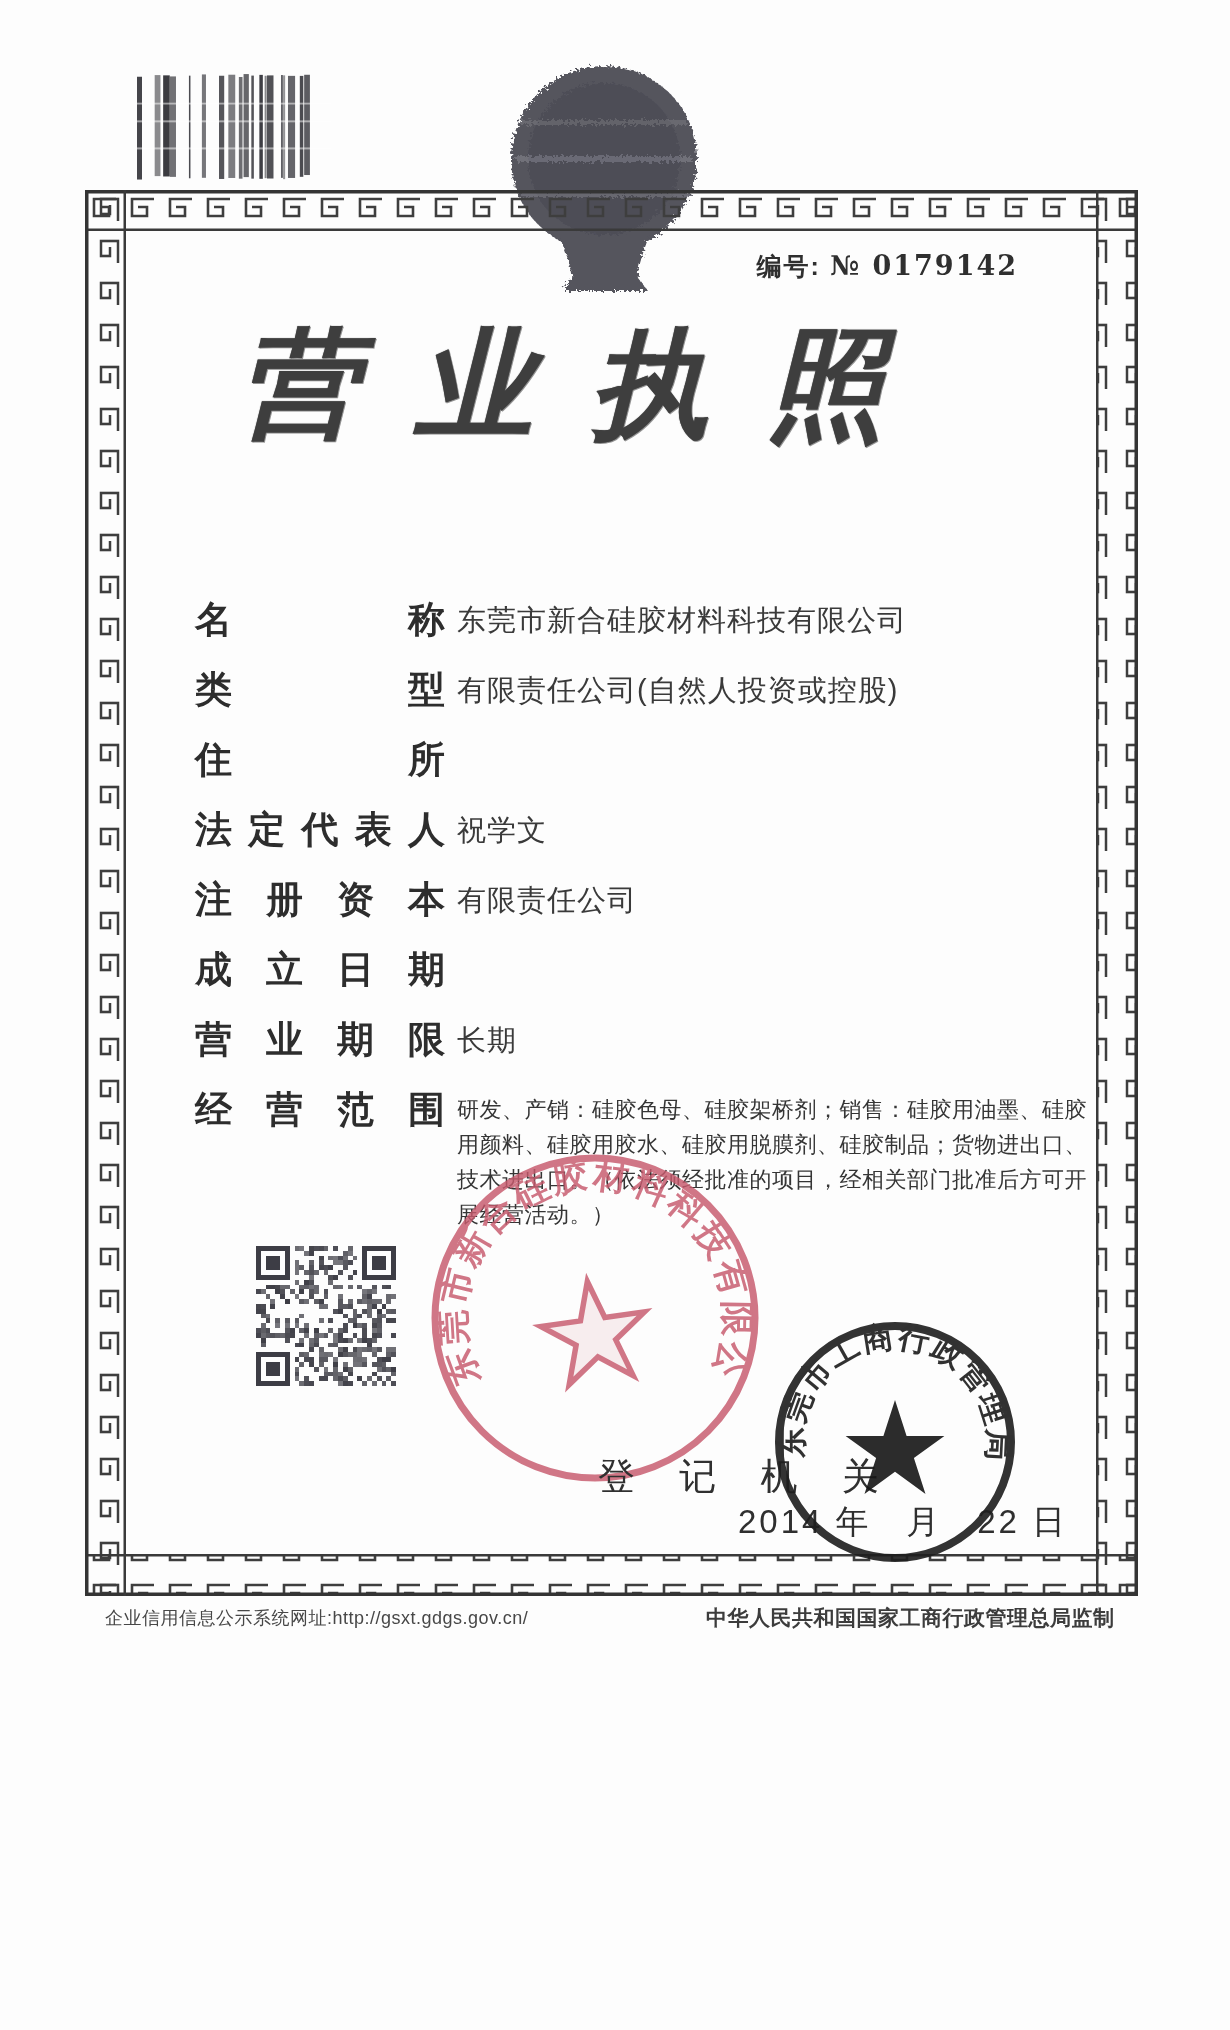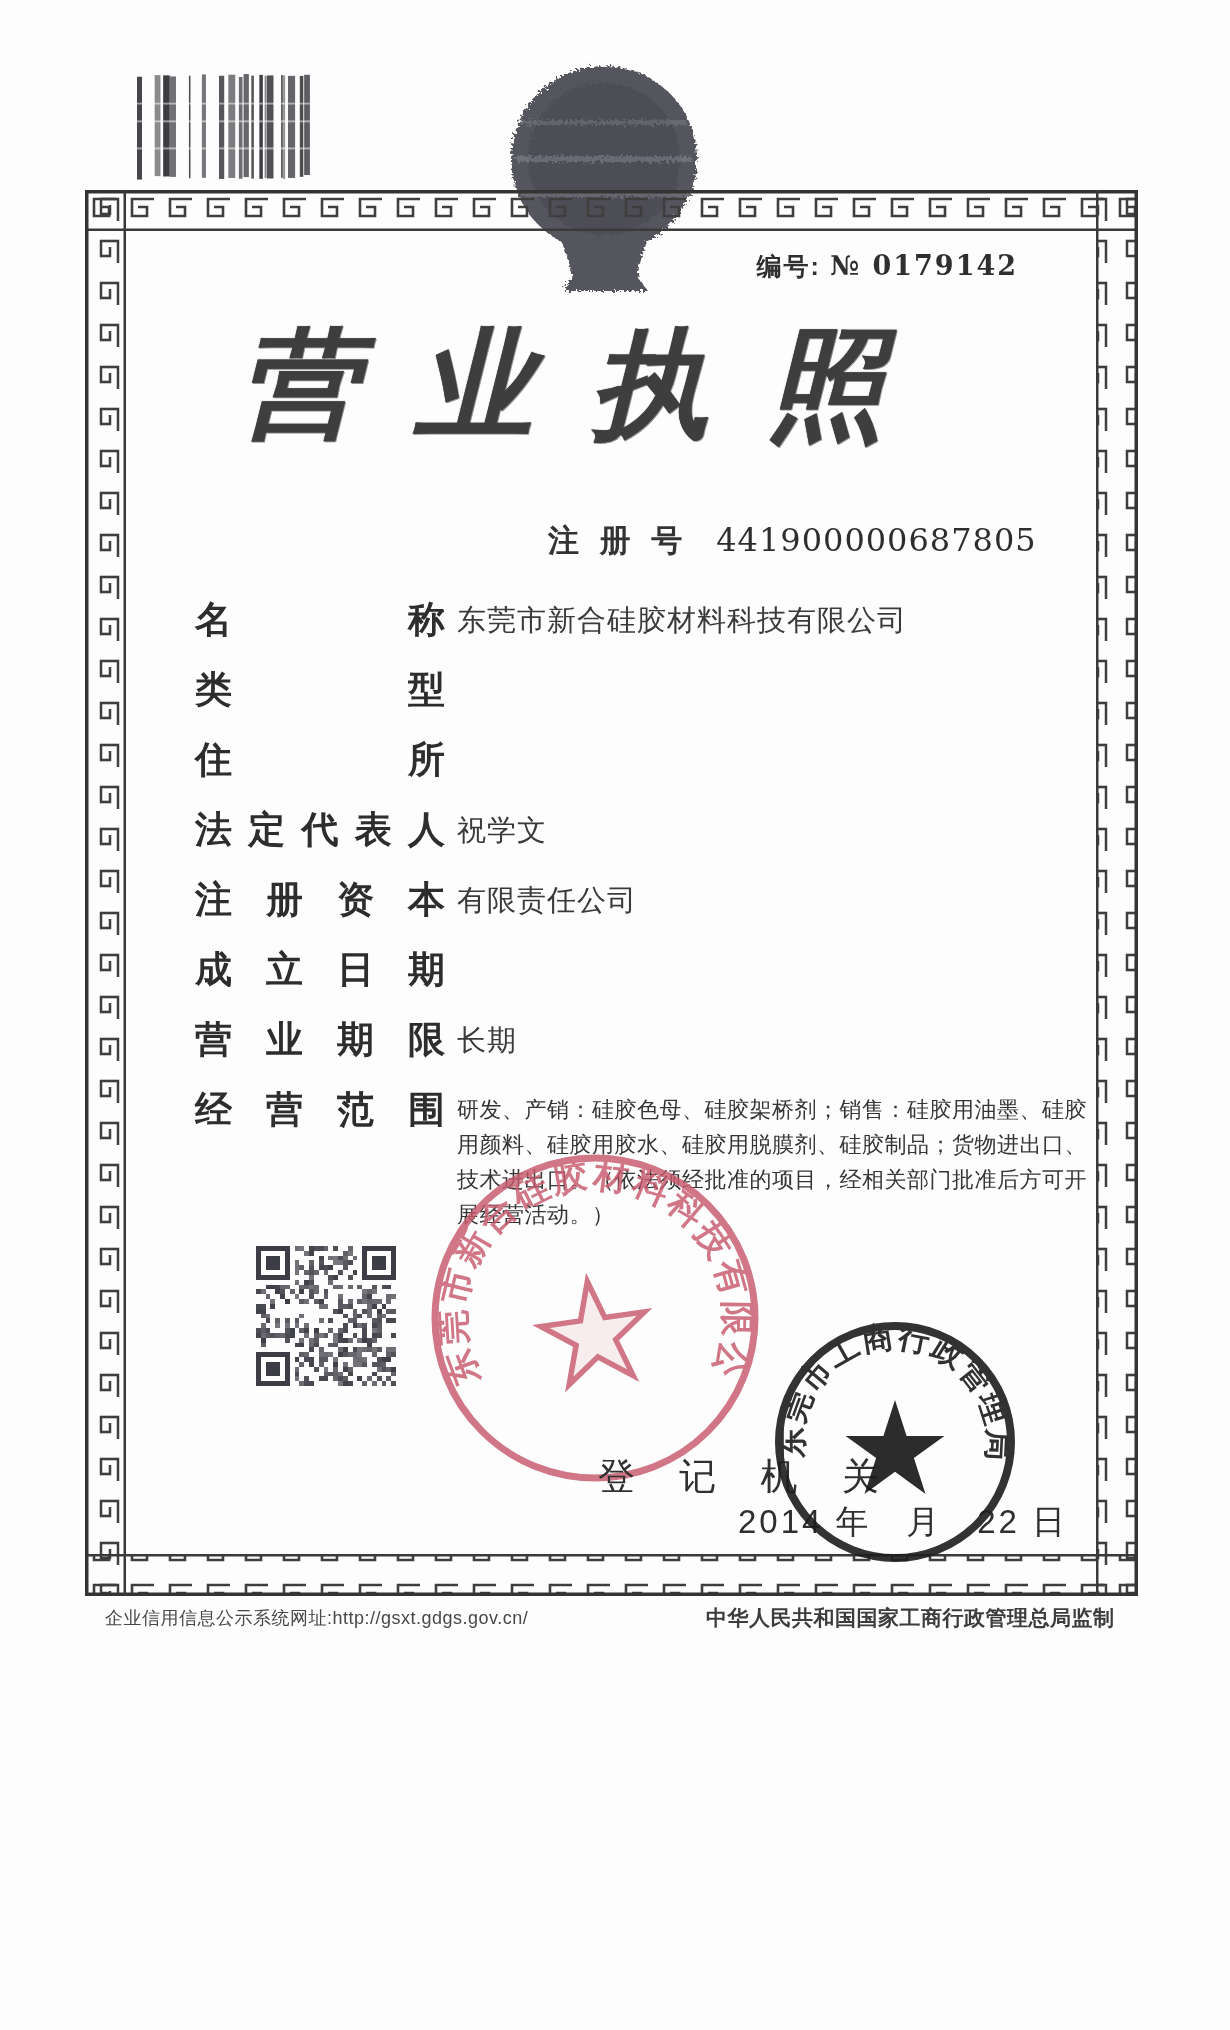--- a/index.html
+++ b/index.html
@@ -104,38 +104,35 @@
     <rect x="1049.5" y="0" width="3.5" height="1406" fill="#343434"></rect>
   </svg>
 
   <div class="abs serial">
     <span>编号:</span>
     <b>№ 0179142</b>
   </div>
 
   <div class="abs title">营业执照</div>
 
-  <div class="abs regline">
-    <span class="rl">注 册 号</span>
-    <span class="rn">441900000687805</span>
-  </div>
 
   <div class="abs fields">
     <div class="frow">
       <div class="flabel" data-spread="">
           <span>名</span>
           <span>称</span>
         </div>
       <div class="fvalue">东莞市新合硅胶材料科技有限公司</div>
     </div>
     <div class="frow">
       <div class="flabel" data-spread="">
           <span>类</span>
           <span>型</span>
         </div>
+      <div class="fvalue">有限责任公司(自然人投资或控股)</div>
     </div>
     <div class="frow">
       <div class="flabel" data-spread="">
           <span>住</span>
           <span>所</span>
         </div>
     </div>
     <div class="frow">
       <div class="flabel" data-spread="">
           <span>法</span>

